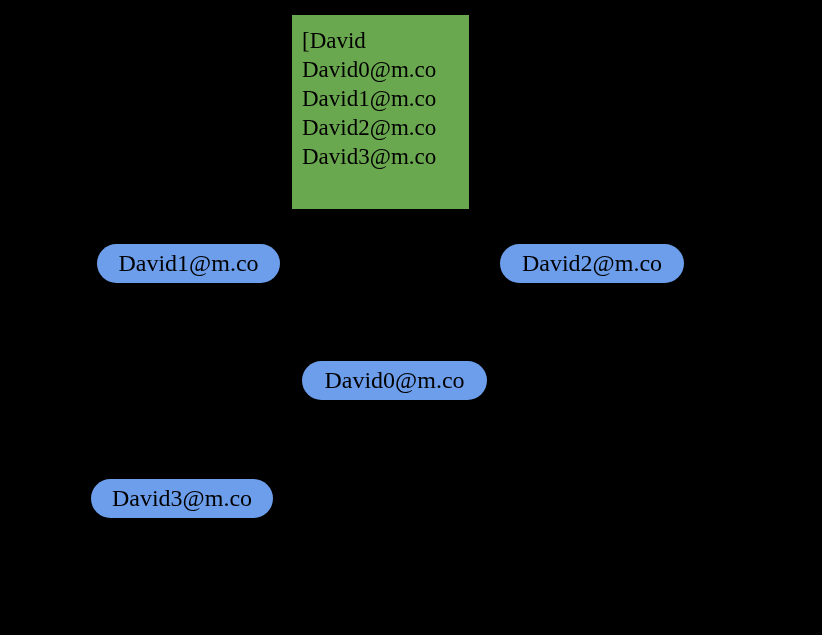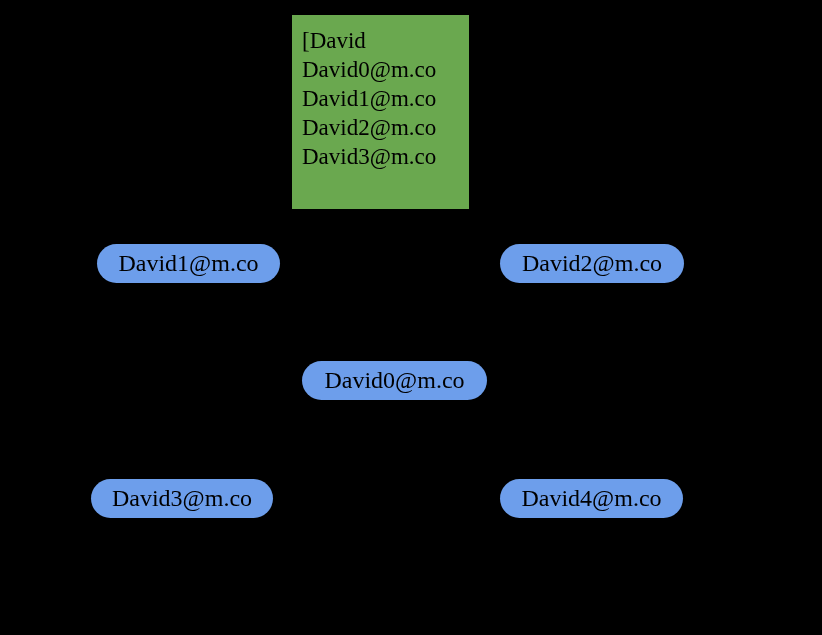--- a/index.html
+++ b/index.html
@@ -64,15 +64,14 @@
     <div class="email-line">David0@m.co</div>
     <div class="email-line">David1@m.co</div>
     <div class="email-line">David2@m.co</div>
     <div class="email-line">David3@m.co</div>
   </div>
 
   <div class="node node-david1">David1@m.co</div>
   <div class="node node-david2">David2@m.co</div>
   <div class="node node-david0">David0@m.co</div>
   <div class="node node-david3">David3@m.co</div>
-  <div class="node node-david4">David4@m.co</div>
 
 </div>
 
 </body></html>

